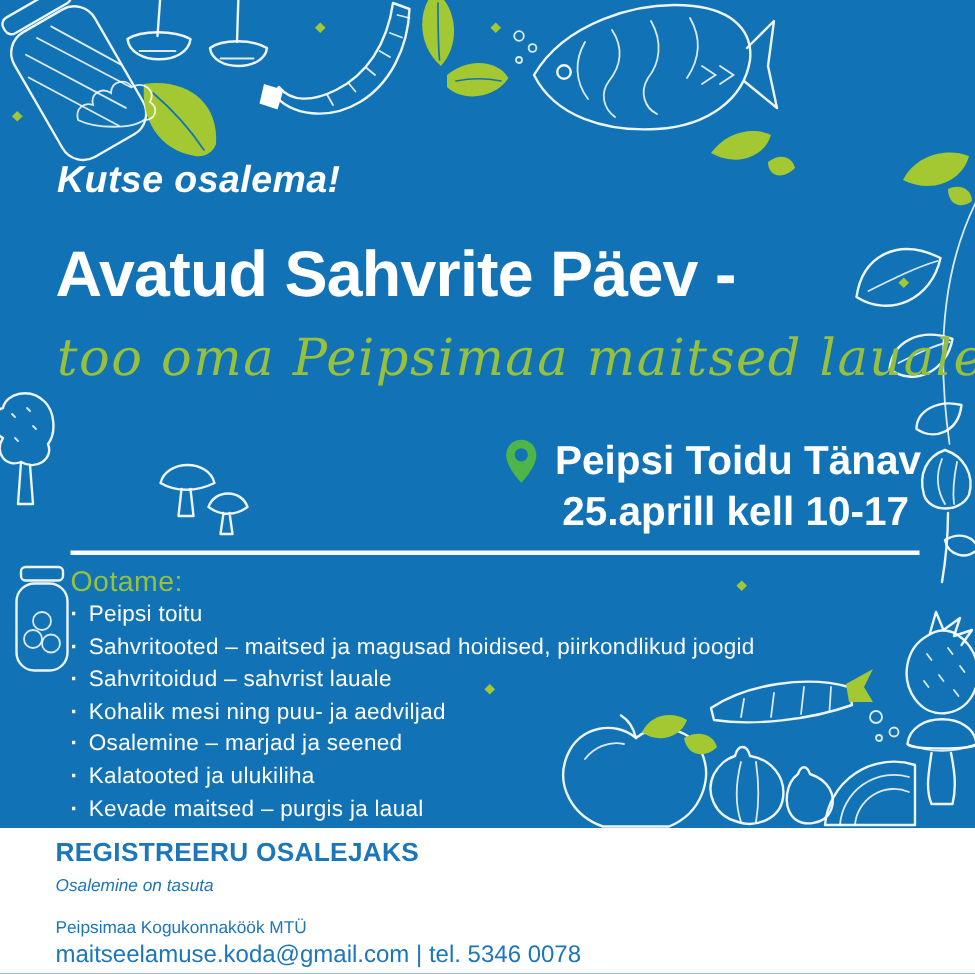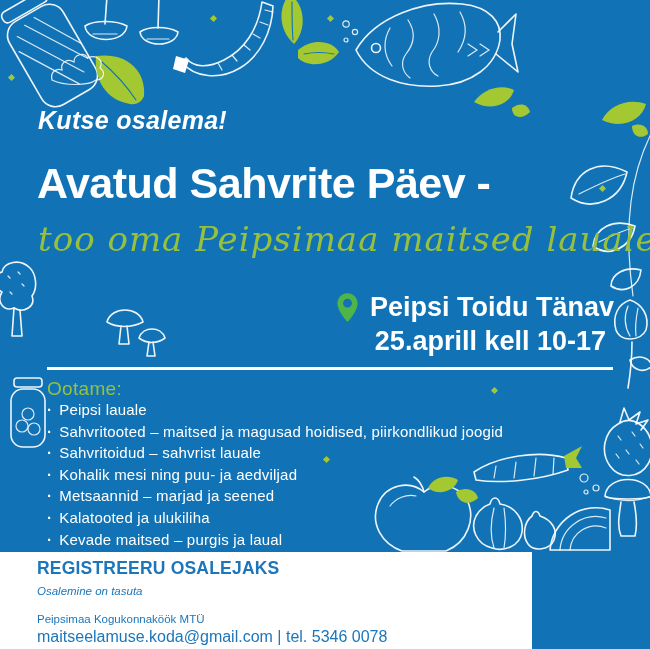--- a/index.html
+++ b/index.html
@@ -24,21 +24,21 @@
   .loc-line1{display:flex;align-items:center;justify-content:flex-end;gap:11px;font-size:27px;}
   .loc-line1 svg{width:23px;height:31px;flex:0 0 auto;}
   .loc-line2{font-size:27px;margin-top:3px;padding-right:8px;}
 
   .divider{position:absolute;left:47px;top:367px;width:566px;height:2.5px;background:#fff;}
   .ootame{position:absolute;left:47px;top:378px;color:#97c13c;font-size:19px;font-weight:400;letter-spacing:.3px;}
   .offer-list{position:absolute;left:47px;top:399px;margin:0;padding:0;list-style:none;color:#fff;
               font-size:15px;line-height:21.6px;letter-spacing:.2px;}
   .offer-list li::before{content:"·";margin-right:7px;font-weight:700;}
 
-  .footer{position:absolute;left:0;top:552px;width:532px;height:97px;background:#ffffff;}
+  .footer{position:absolute;left:0;top:552px;width:650px;height:97px;background:#ffffff;}
   .f-left{position:absolute;left:37px;top:6px;color:#1c76bb;}
   .reg-heading{font-size:17.5px;font-weight:700;letter-spacing:.2px;}
   .reg-note{font-size:11.5px;font-style:italic;margin-top:6px;}
   .organizer{font-size:11.5px;margin-top:16px;}
   .contact{font-size:16px;margin-top:2.5px;}
   .fb-row{display:flex;align-items:center;gap:6px;margin-top:4px;}
   .fb-row svg{width:15px;height:15px;}
   .fb-row span{font-size:11.5px;}
 </style>
 </head>
@@ -208,25 +208,25 @@
       </svg>
       <span>Peipsi Toidu Tänav</span>
     </div>
     <div class="loc-line2">25.aprill kell 10-17</div>
   </div>
 
   <div class="divider"></div>
 
   <div class="ootame">Ootame:</div>
   <ul class="offer-list">
-    <li>Peipsi lauale</li>
+    <li>Peipsi toitu</li>
     <li>Sahvritooted – maitsed ja magusad hoidised, piirkondlikud joogid</li>
     <li>Sahvritoidud – sahvrist lauale</li>
     <li>Kohalik mesi ning puu- ja aedviljad</li>
-    <li>Metsaannid – marjad ja seened</li>
+    <li>Osalemine – marjad ja seened</li>
     <li>Kalatooted ja ulukiliha</li>
     <li>Kevade maitsed – purgis ja laual</li>
   </ul>
 
   <div class="footer">
     <div class="f-left">
       <div class="reg-heading">REGISTREERU OSALEJAKS</div>
       <div class="reg-note">Osalemine on tasuta</div>
       <div class="organizer">Peipsimaa Kogukonnaköök MTÜ</div>
       <div class="contact">maitseelamuse.koda@gmail.com | tel. 5346 0078</div>

